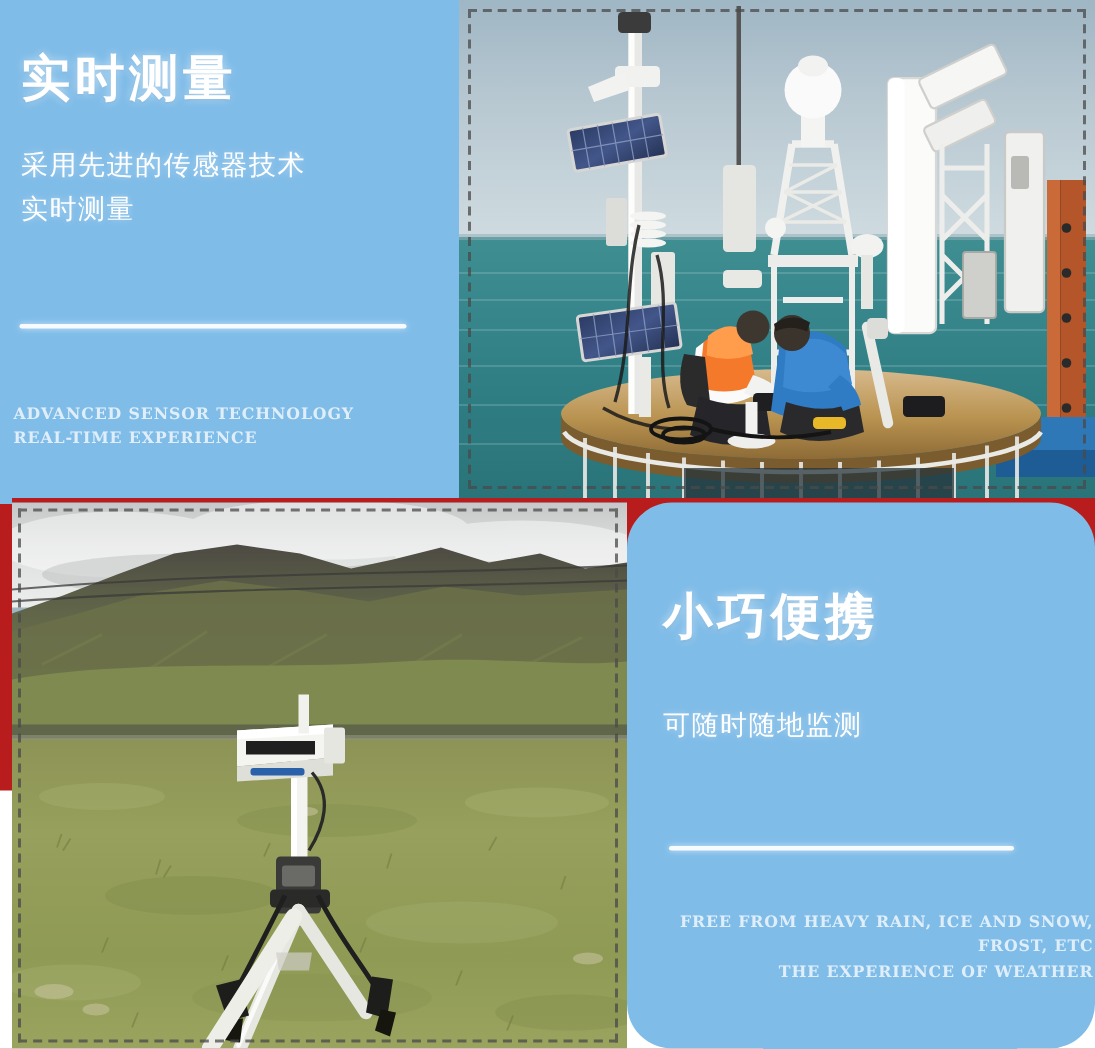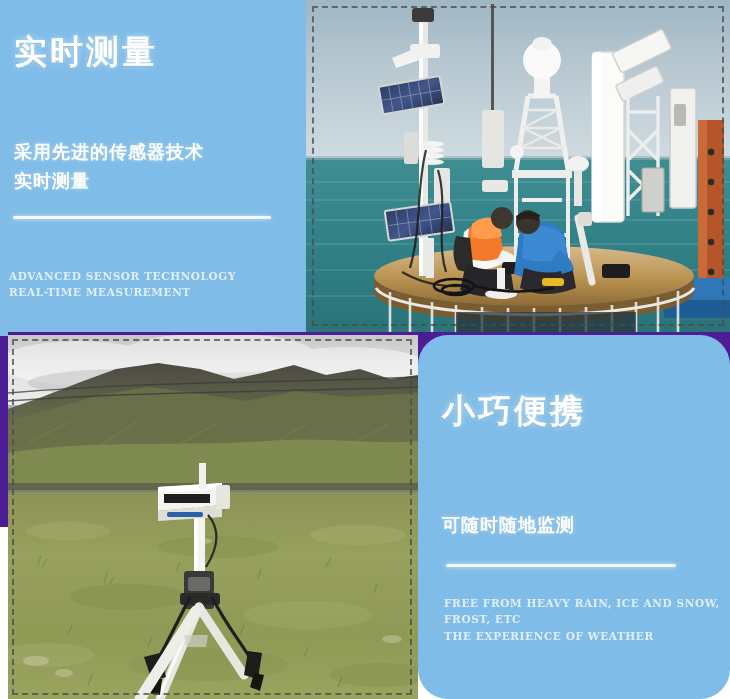--- a/index.html
+++ b/index.html
@@ -9,21 +9,21 @@
     height: 699px;
     background: #ffffff;
     font-family: "DejaVu Sans", "Liberation Sans", sans-serif;
     overflow: hidden;
   }
 
   #page {
     position: relative;
     width: 730px;
     height: 527px;
-    background: #4c1d95;
+    background: #b91c1c;
   }
 
   
   .panel {
     position: absolute;
     background: #7fbce8;
     overflow: hidden;
   }
 
   .panel-title {
@@ -31,25 +31,24 @@
     font-weight: 700;
     font-size: 33px;
     letter-spacing: 3px;
     line-height: 1.15;
     text-shadow: 0 0 6px rgba(255,255,255,.55), 0 1px 2px rgba(90,150,195,.45);
   }
 
   .panel-body {
     color: #ffffff;
     font-size: 18px;
-    font-weight: 700;
+    font-weight: 400;
     line-height: 1.6;
     letter-spacing: 1px;
     text-shadow: 0 0 5px rgba(255,255,255,.40);
-    margin-top: 41px;
   }
 
   .panel-rule {
     height: 3px;
     background: #ffffff;
     border-radius: 2px;
     box-shadow: 0 0 4px rgba(255,255,255,.7);
     opacity: .95;
   }
 
@@ -75,21 +74,21 @@
   #panel-measurement .panel-en    { position:absolute; left:9px;  top:268px; width: 290px; }
 
   
   #panel-portable {
     left: 418px; top: 335px;
     width: 312px; height: 364px; border-radius: 30px;
   }
   #panel-portable .panel-title { position:absolute; left:24px; top:57px; }
   #panel-portable .panel-body  { position:absolute; left:24px; top:135px; width: 282px; }
   #panel-portable .panel-rule  { position:absolute; left:28px; top:229px; width: 230px; }
-  #panel-portable .panel-en    { position:absolute; left:26px; top:260px; width: 285px; }
+  #panel-portable .panel-en    { position:absolute; left:26px; top:272px; width: 285px; text-align: right; }
 
   
   .photo {
     position: absolute;
     overflow: hidden;
     background: #9fb5c2;
   }
   .photo .dashes {
     position: absolute;
     inset: 6px;
@@ -130,21 +129,21 @@
 
     <div class="panel-body">
       <div>采用先进的传感器技术</div>
       <div>实时测量</div>
     </div>
 
     <div class="panel-rule"></div>
 
     <div class="panel-en">
       <div>ADVANCED SENSOR TECHNOLOGY</div>
-      <div>REAL-TIME MEASUREMENT</div>
+      <div>REAL-TIME EXPERIENCE</div>
     </div>
   </section>
 
   <figure class="photo" id="photo-offshore-station" aria-label="两名工人在海上平台顶部圆形甲板上安装气象监测设备，背景为海面与天空">
     <svg viewBox="0 0 424 332" preserveAspectRatio="xMidYMid slice">
       <defs>
         <linearGradient id="skyG" x1="0" y1="0" x2="0" y2="1">
           <stop offset="0%" stop-color="#9fb6c4"></stop>
           <stop offset="45%" stop-color="#b9c9d2"></stop>
           <stop offset="100%" stop-color="#cfdbe0"></stop>

